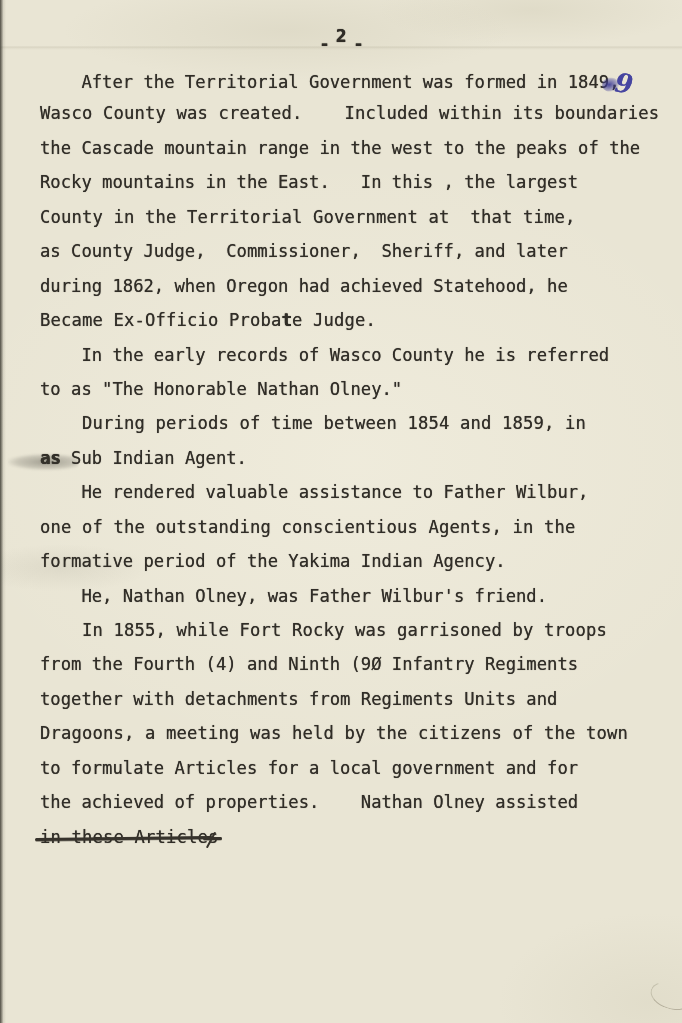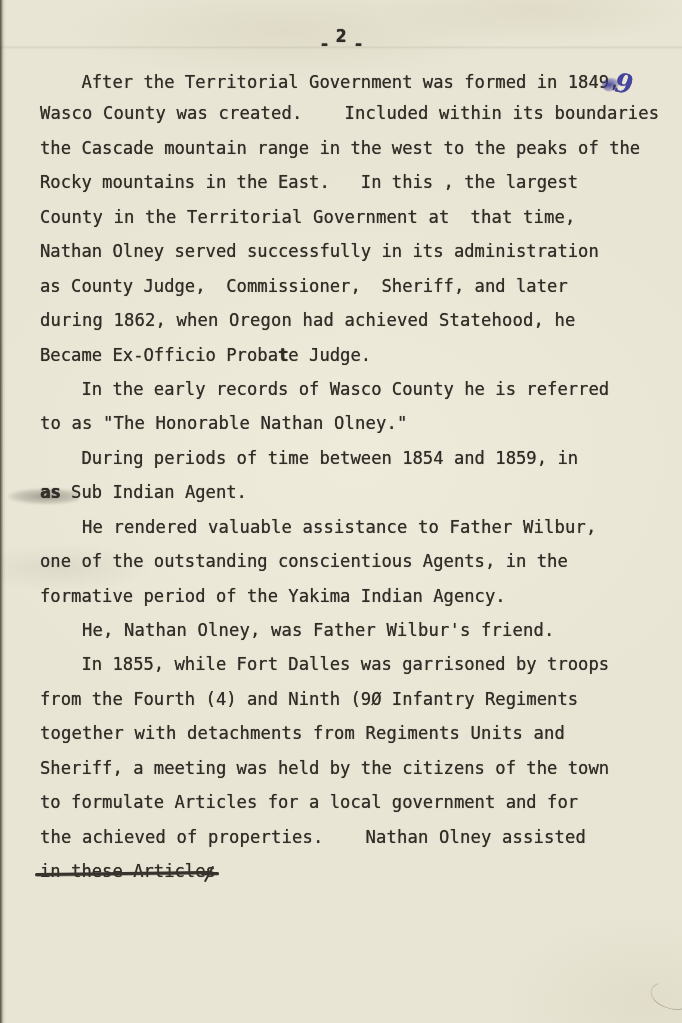--- a/index.html
+++ b/index.html
@@ -100,34 +100,33 @@
 
 <div class="page-sheet">
   <div class="left-edge"></div>
   <div class="page-number"><span class="dash-low">-</span><span class="pagenum overtype">2</span><span class="dash-low">-</span></div>
   <div class="typed-text">
       <div class="line"><span>    After the Territorial Government was formed in 1849</span><span class="blot">,</span><span class="hand">9</span></div>
       <div class="line"><span>Wasco County was created.    Included within its boundaries</span></div>
       <div class="line"><span>the Cascade mountain range in the west to the peaks of the</span></div>
       <div class="line"><span>Rocky mountains in the East.   In this , the largest</span></div>
       <div class="line"><span>County in the Territorial Government at  that time,</span></div>
-      <div class="line"><span>Nathan Olney served successfully in its administration</span></div>
       <div class="line"><span>as County Judge,  Commissioner,  Sheriff, and later</span></div>
       <div class="line"><span>during 1862, when Oregon had achieved Statehood, he</span></div>
       <div class="line"><span>Became Ex-Officio Proba</span><span class="overtype">t</span><span>e Judge.</span></div>
       <div class="line"><span>    In the early records of Wasco County he is referred</span></div>
       <div class="line"><span>to as "The Honorable Nathan Olney."</span></div>
       <div class="line"><span>    During periods of time between 1854 and 1859, in</span></div>
       <div class="line"><span class="smudge overtype">as</span><span> Sub Indian Agent.</span></div>
       <div class="line"><span>    He rendered valuable assistance to Father Wilbur,</span></div>
       <div class="line"><span>one of the outstanding conscientious Agents, in the</span></div>
       <div class="line"><span>formative period of the Yakima Indian Agency.</span></div>
       <div class="line"><span>    He, Nathan Olney, was Father Wilbur's friend.</span></div>
-      <div class="line"><span>    In 1855, while Fort Dalles was garrisoned by troops</span></div>
+      <div class="line"><span>    In 1855, while Fort Rocky was garrisoned by troops</span></div>
       <div class="line"><span>from the Fourth (4) and Ninth (9Ø Infantry Regiments</span></div>
       <div class="line"><span>together with detachments from Regiments Units and</span></div>
-      <div class="line"><span>Sheriff, a meeting was held by the citizens of the town</span></div>
+      <div class="line"><span>Dragoons, a meeting was held by the citizens of the town</span></div>
       <div class="line"><span>to formulate Articles for a local government and for</span></div>
       <div class="line"><span>the achieved of properties.    Nathan Olney assisted</span></div>
       <div class="line"><span class="strike">in these Article</span><span class="strike slash">s</span></div>
     </div>
   <div class="pencil-mark"></div>
 </div>
 
 </body></html>

